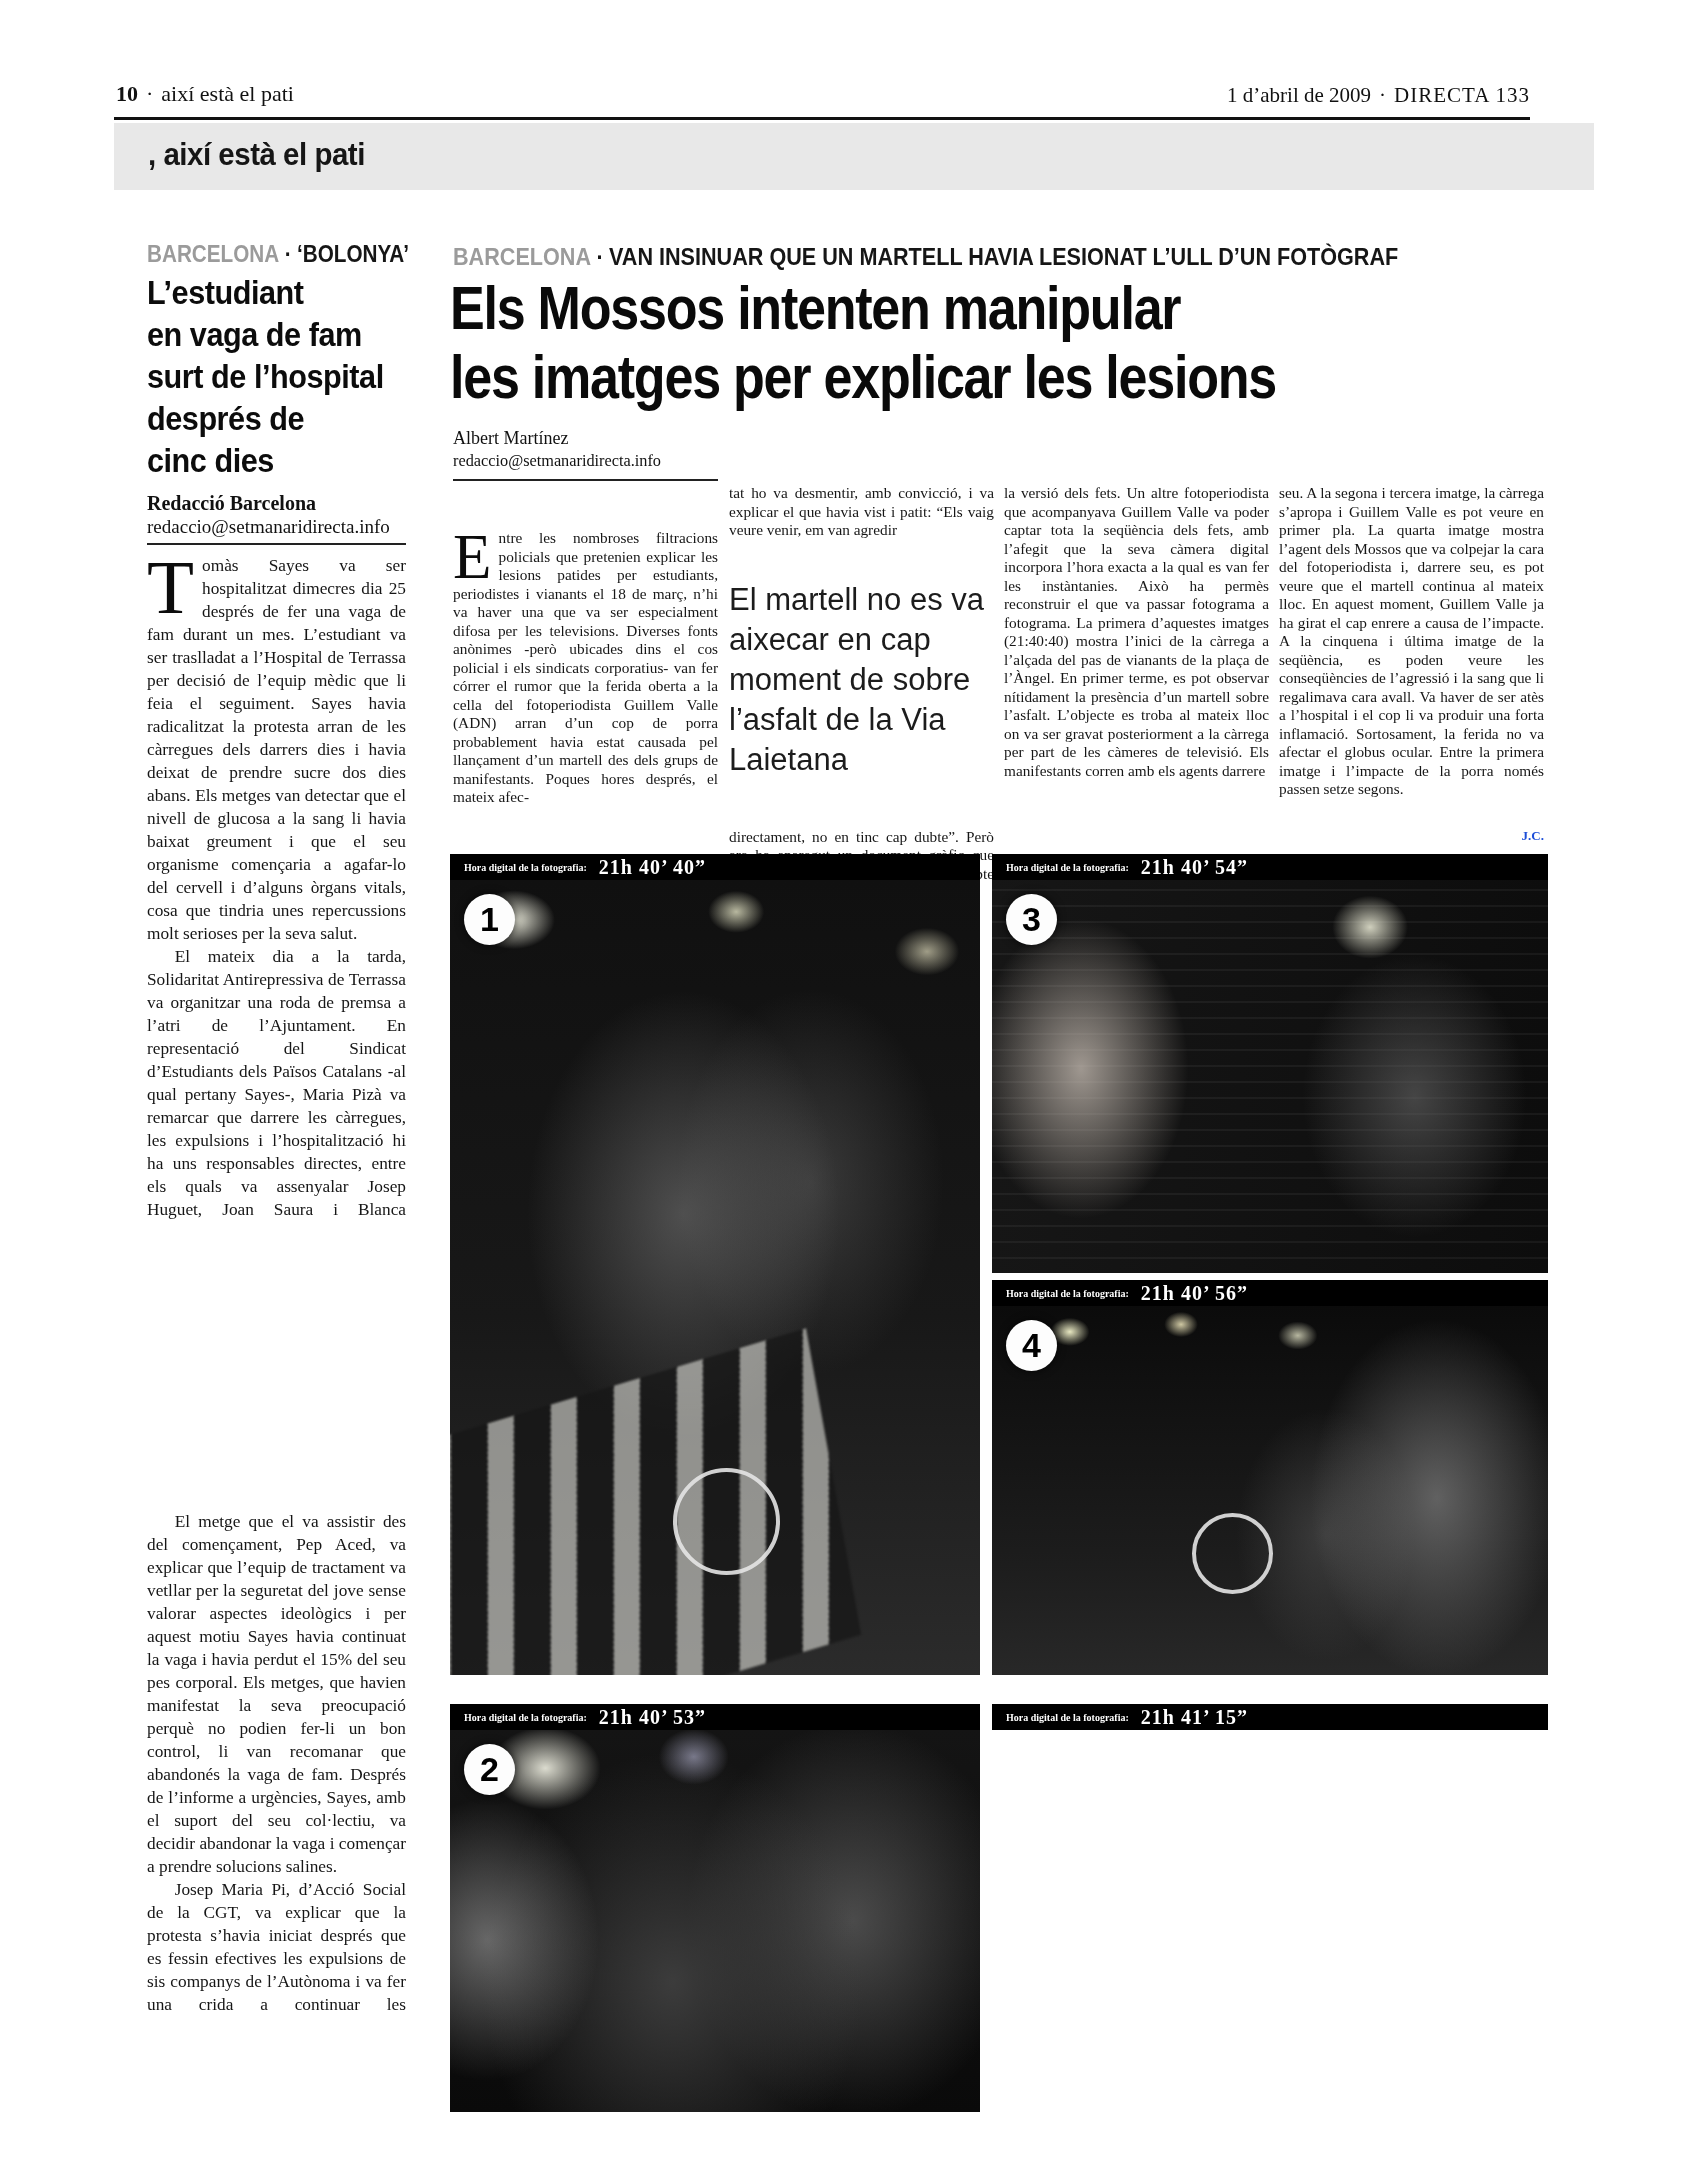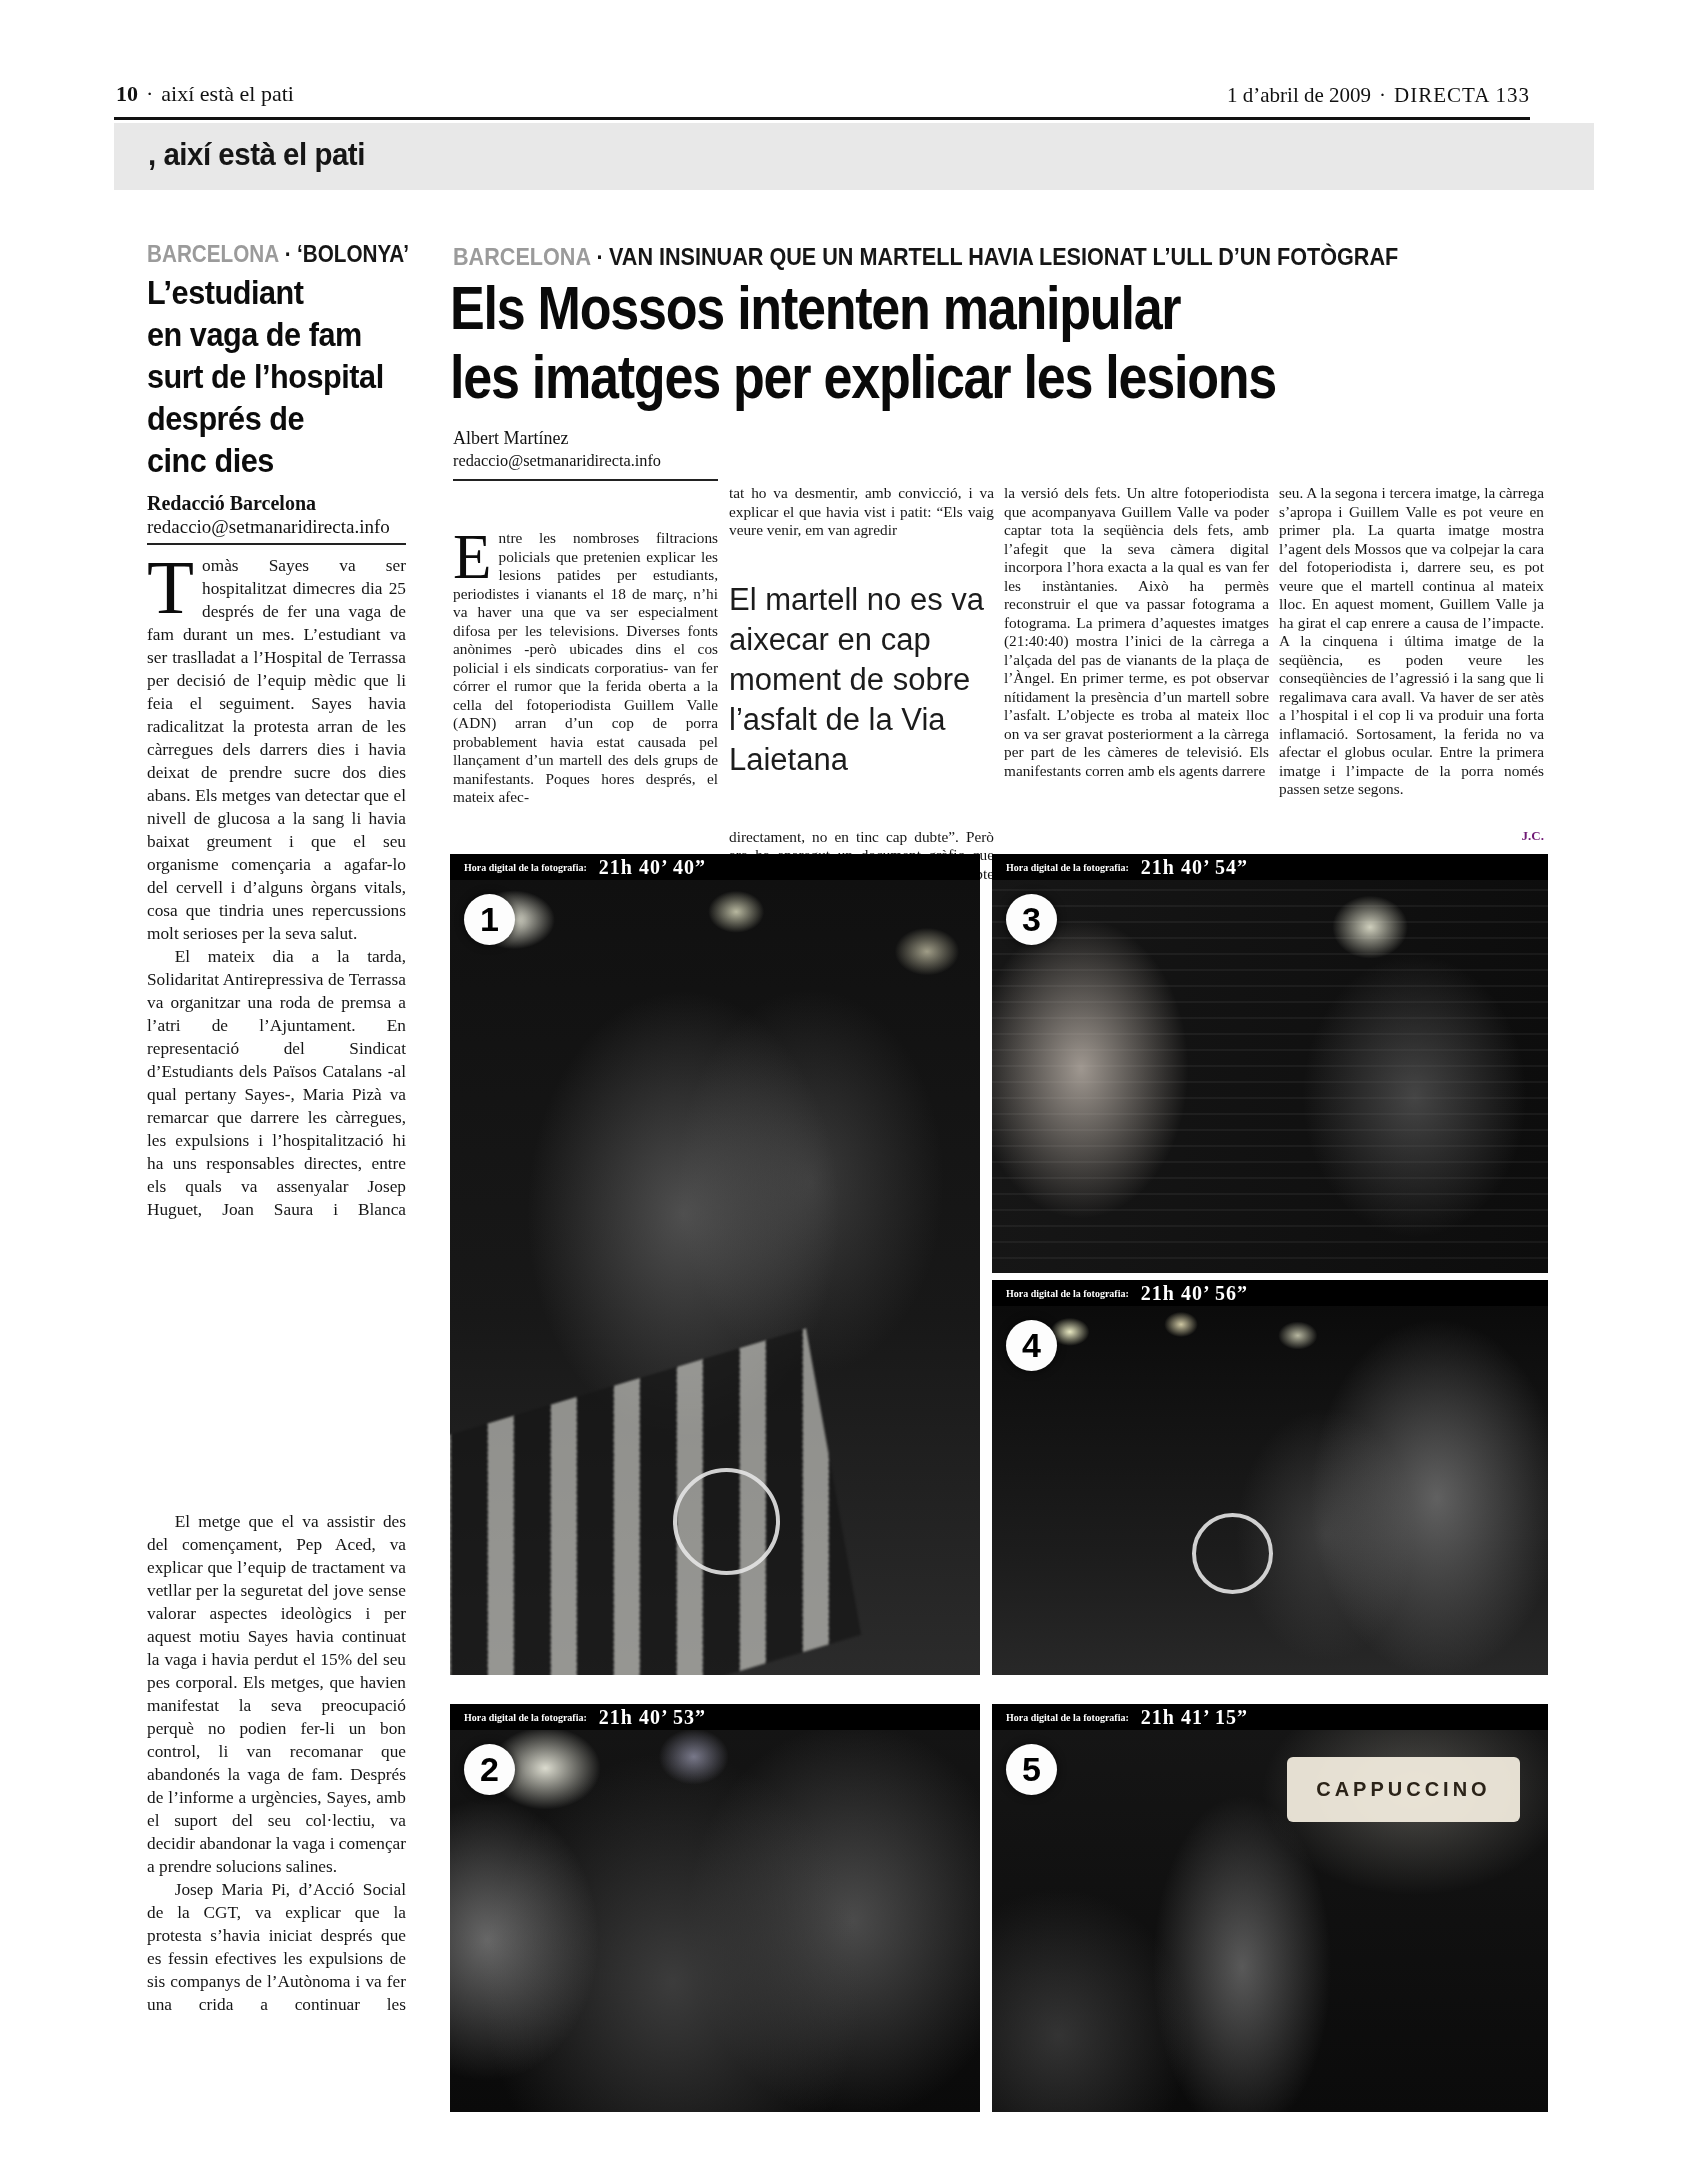--- a/index.html
+++ b/index.html
@@ -53,21 +53,21 @@
   .c3{left:1004px;top:436px;height:396px;}
   .c4{left:1279px;top:436px;height:416px;}
   .mbody{font-size:15.3px;line-height:18.5px;text-align:justify;color:#161616;margin-top:48px;}
   .ma-byline-author{font-weight:normal;font-size:18px;}
   .ma-byline-email{font-size:16.3px;margin-top:2px;}
   .ma-rule{width:265px;height:2px;background:#222;margin:8px 0 10px 0;}
   .dropcap-m{float:left;font-size:63px;line-height:50px;padding:3px 7px 0 0;color:#0c0c0c;}
   .ma-pullquote{font-family:"Liberation Sans",sans-serif;font-size:31px;line-height:40px;
        color:#1c1c1c;margin:40px 0 36px 0;}
   .photo-credit{position:absolute;left:1279px;top:828px;width:265px;text-align:right;
-       font-weight:bold;font-size:13px;color:#701a75;}
+       font-weight:bold;font-size:13px;color:#1d4ed8;}
 
   
   .capbar{position:absolute;height:26px;background:#000;color:#fff;display:flex;
           align-items:center;padding-left:14px;box-sizing:border-box;}
   .capbar .clabel{font-weight:bold;font-size:10px;}
   .capbar .ctime{font-weight:bold;font-size:20px;margin-left:12px;letter-spacing:1px;}
   .photo{position:absolute;background:#0c0c0c;overflow:hidden;}
   .badge{position:absolute;left:14px;top:14px;width:51px;height:51px;border-radius:50%;
          background:#fdfdfd;color:#000;font-family:"Liberation Sans",sans-serif;font-weight:bold;
          font-size:34px;display:flex;align-items:center;justify-content:center;
@@ -212,19 +212,15 @@
     <span class="ctime">21h 40’ 53”</span>
   </div>
   <div class="photo p2" style="left:450px;top:1730px;width:530px;height:382px;">
     <div class="badge">2</div>
   </div>
 
   <div class="capbar" style="left:992px;top:1704px;width:556px;">
     <span class="clabel">Hora digital de la fotografia:</span>
     <span class="ctime">21h 41’ 15”</span>
   </div>
-  <div class="photo p5" style="left:992px;top:1730px;width:556px;height:382px;">
-    <div class="cafe-sign">CAPPUCCINO</div>
-    <div class="badge">5</div>
-  </div>
 
 </div>
 
 
 </body></html>

